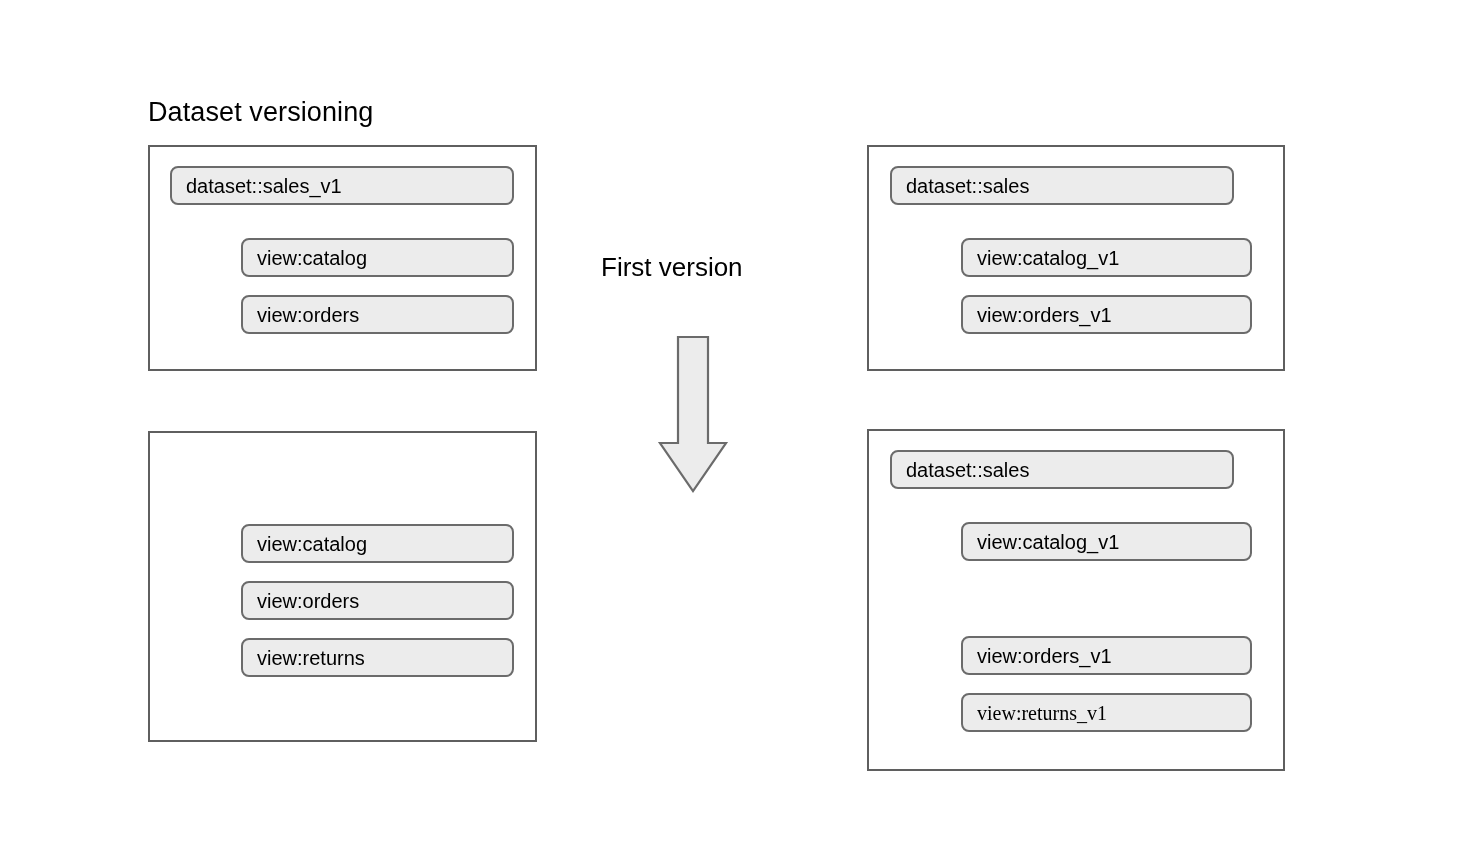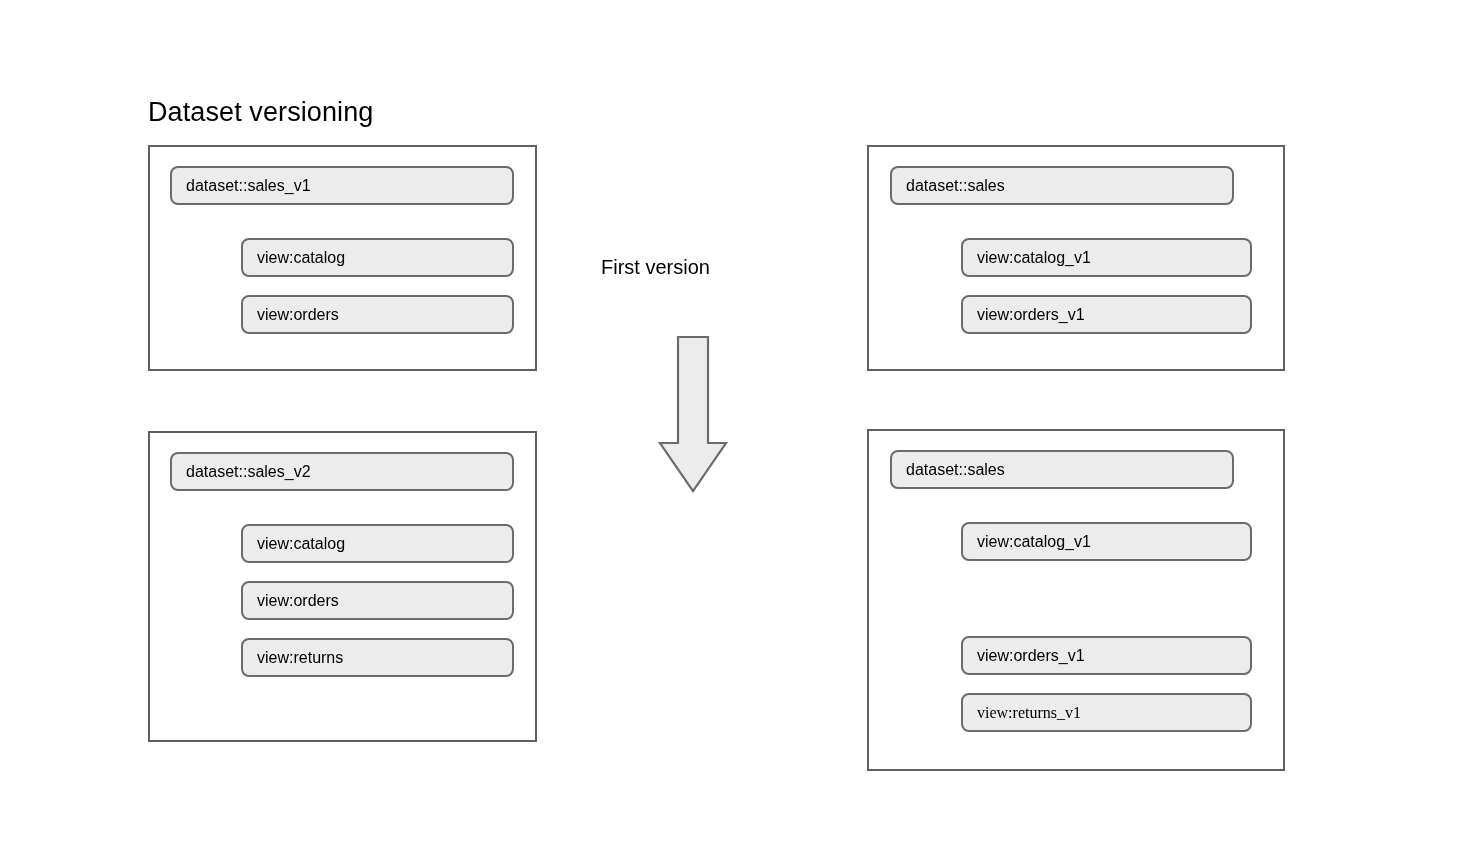--- a/index.html
+++ b/index.html
@@ -39,29 +39,29 @@
   .pill {
     position: absolute;
     height: 39px;
     box-sizing: border-box;
     border: 2px solid #6b6b6b;
     border-radius: 8px;
     background: #ececec;
     display: flex;
     align-items: center;
     padding-left: 14px;
-    font-size: 16px;
+    font-size: 20px;
     line-height: 26px;
     color: #000000;
     white-space: nowrap;
   }
 
   .center-label {
     position: absolute;
-    font-size: 20px;
+    font-size: 26px;
     line-height: 30px;
     white-space: nowrap;
     color: #000000;
   }
 
   .arrow {
     position: absolute;
     left: 656px;
     top: 335px;
     width: 74px;
@@ -76,21 +76,20 @@
   <div class="column-heading" style="left:148px; top:96px;">Dataset versioning</div>
 
 
   <div class="panel" style="left:148px; top:145px; width:389px; height:226px;">
     <div class="pill" style="left:20px; top:19px; width:344px;">dataset::sales_v1</div>
     <div class="pill" style="left:91px; top:91px; width:273px;">view:catalog</div>
     <div class="pill" style="left:91px; top:148px; width:273px;">view:orders</div>
   </div>
 
   <div class="panel" style="left:148px; top:431px; width:389px; height:311px;">
-    <div class="pill" style="left:20px; top:19px; width:344px;">dataset::sales_v2</div>
     <div class="pill" style="left:91px; top:91px; width:273px;">view:catalog</div>
     <div class="pill" style="left:91px; top:148px; width:273px;">view:orders</div>
     <div class="pill" style="left:91px; top:205px; width:273px;">view:returns</div>
   </div>
 
   <div class="panel" style="left:867px; top:145px; width:418px; height:226px;">
     <div class="pill" style="left:21px; top:19px; width:344px;">dataset::sales</div>
     <div class="pill" style="left:92px; top:91px; width:291px;">view:catalog_v1</div>
     <div class="pill" style="left:92px; top:148px; width:291px;">view:orders_v1</div>
   </div>

